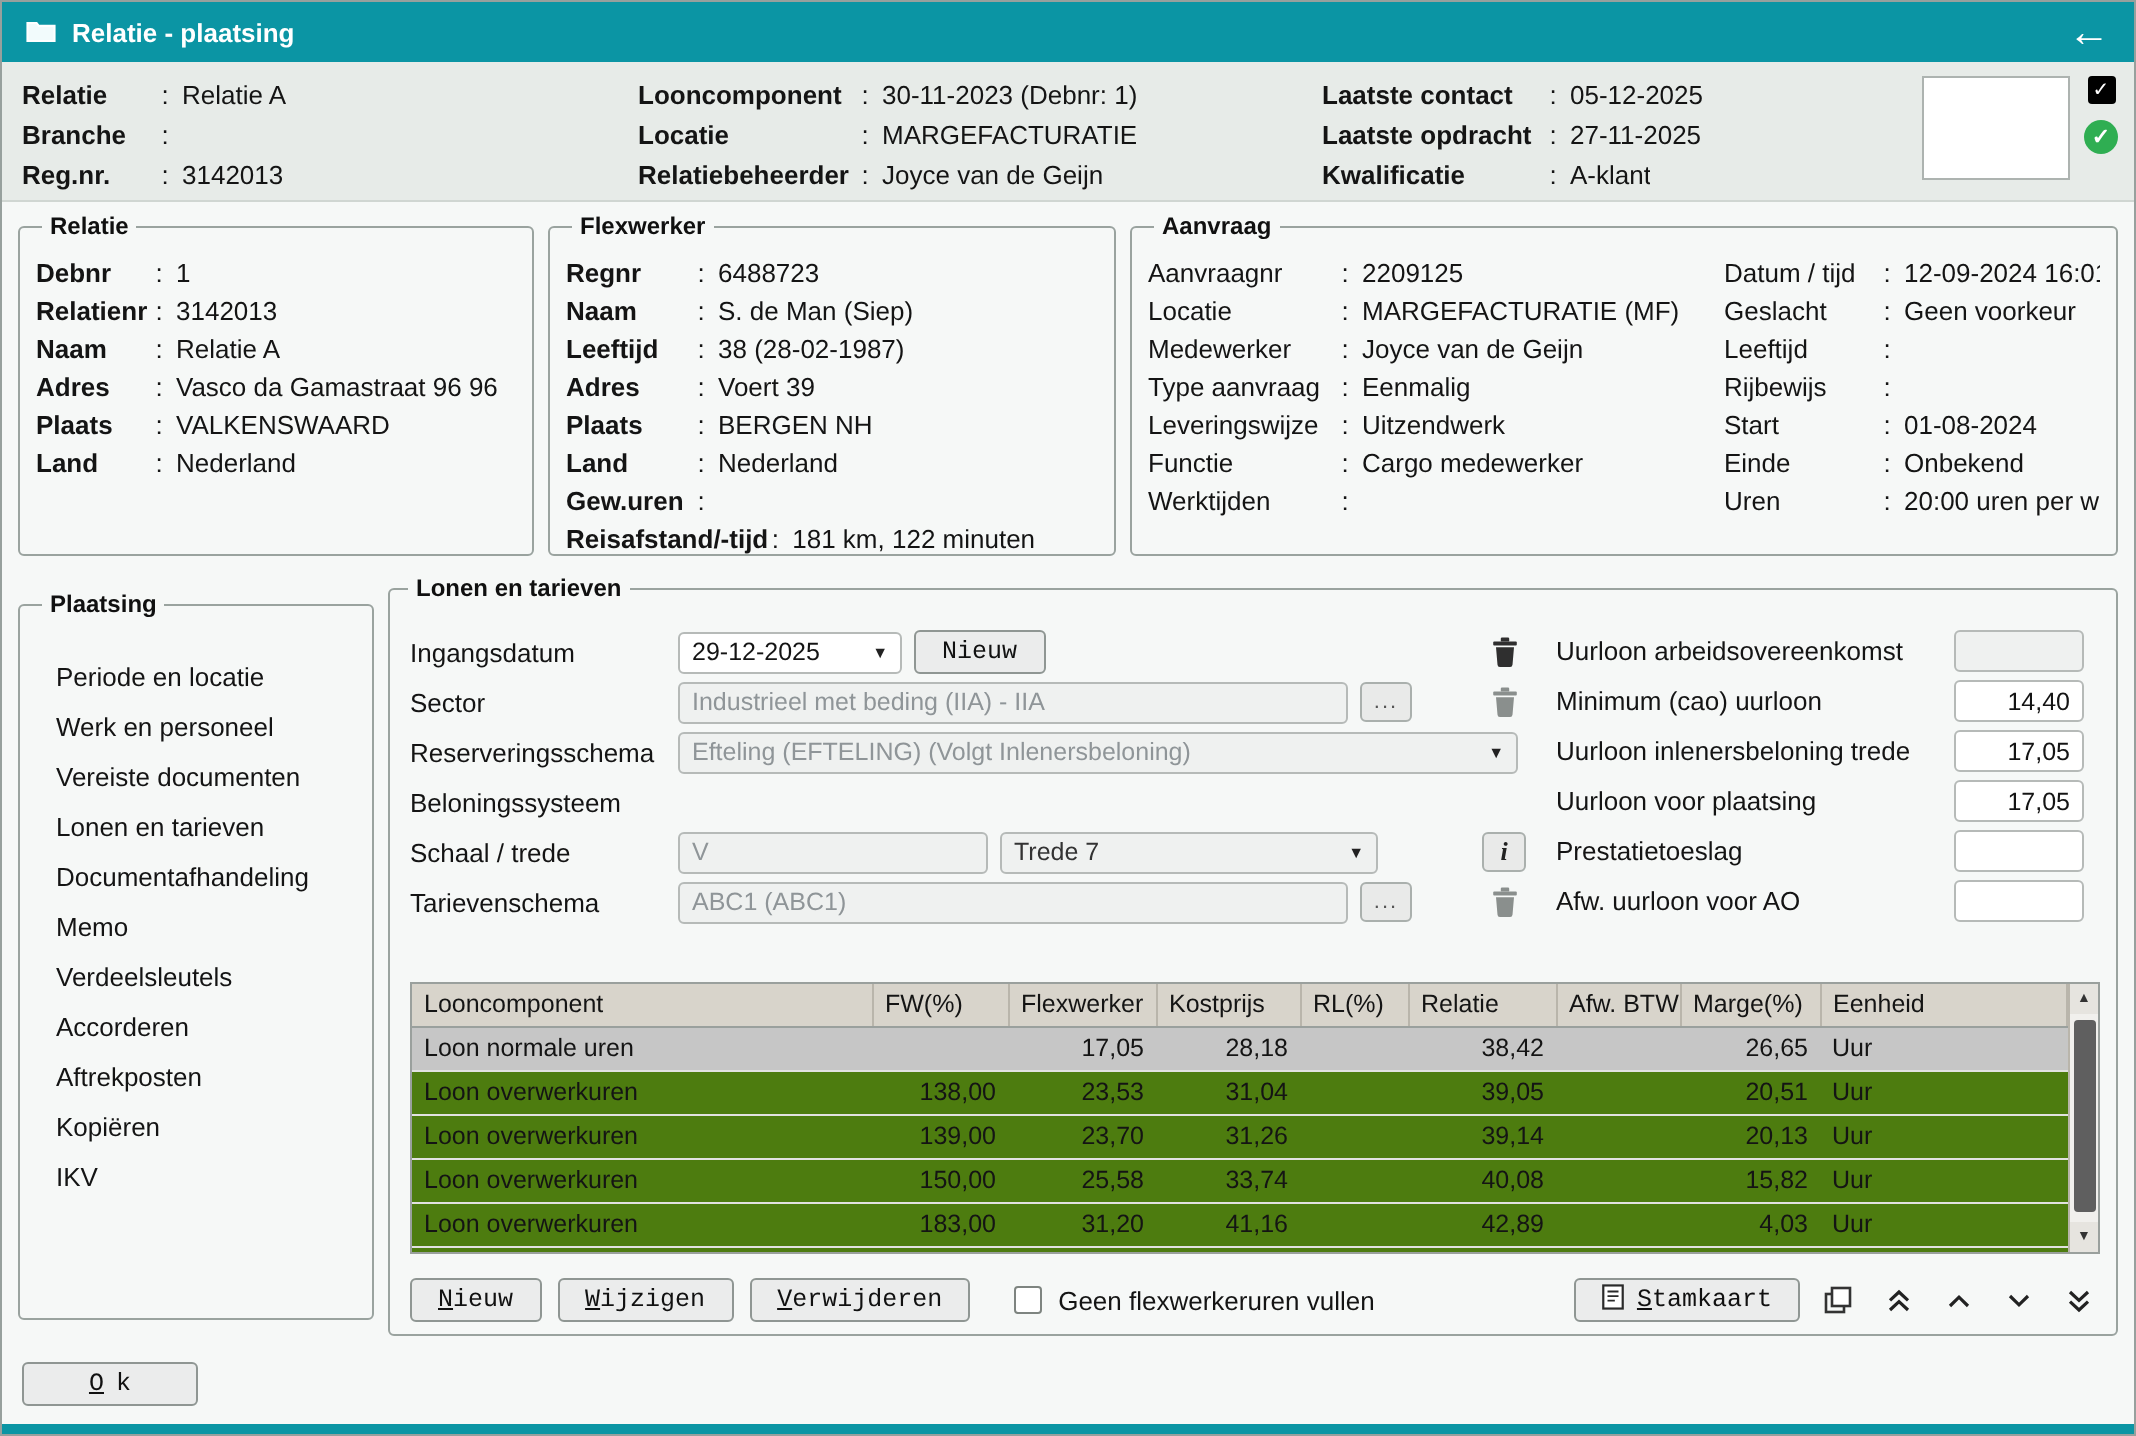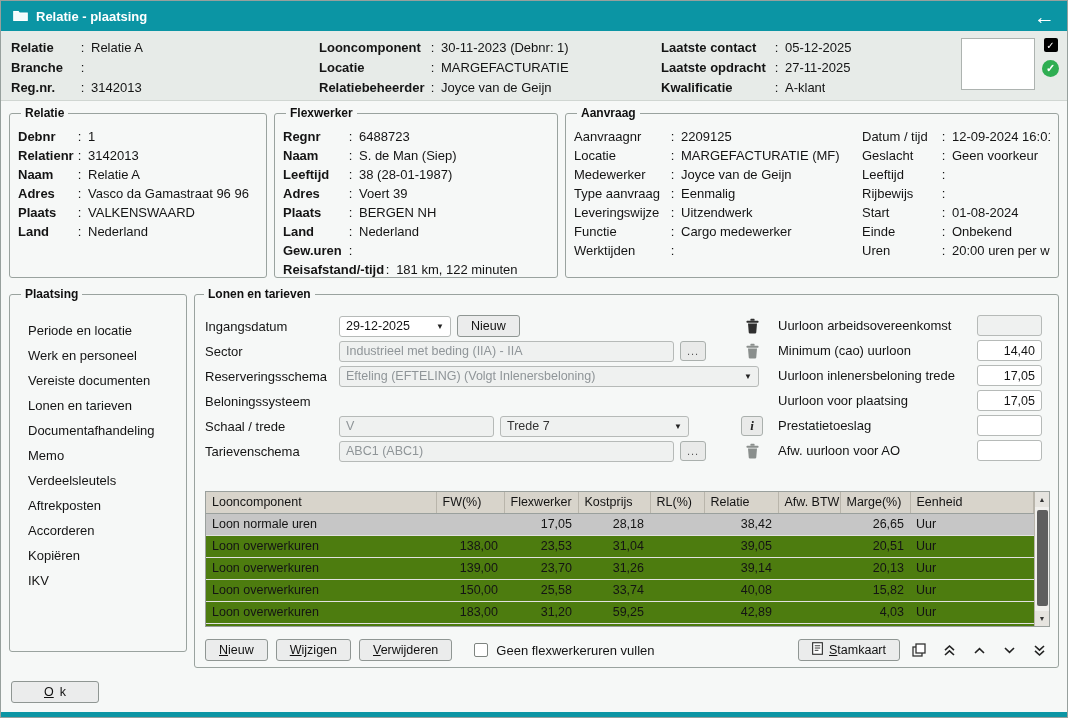--- a/index.html
+++ b/index.html
@@ -30,34 +30,34 @@
 .fs-flex{width:284px;height:172px}
 .fs-aanvraag{flex:1;height:172px}
 .fs-relatie .kl{min-width:58px}
 .fs-flex .kl{min-width:64px}
 .kvlist{padding-top:4px}
 .av-wrap{display:flex;padding-top:4px}
 .av-left{flex:1}
 .av-right{width:188px;flex:0 0 auto}
 .av-left .kl{min-width:95px}
 .av-right .kl{min-width:78px}
-.main{display:flex;gap:7px;margin:9px 8px 0;align-items:flex-start}
+.main{display:flex;gap:7px;margin:9px 8px 0;align-items:center}
 .fs-plaatsing{width:178px;height:365px}
 .navlist{padding:14px 0 0 10px}
 .navitem{line-height:25px;cursor:pointer;white-space:nowrap}
 .fs-lonen{flex:1;height:381px;padding:3px 6px 6px;display:flex;flex-direction:column}
 .form-area{display:flex;margin-top:11px;padding:0 2px 0 4px}
 .form-left{width:558px;display:flex;flex-direction:column}
 .frow{display:flex;align-items:center;height:22px;margin-bottom:3px;gap:6px}
 .flabel{flex:0 0 128px}
 .tbox{height:21px;border:1px solid #b6bab8;border-radius:3px;background:#fff;display:flex;align-items:center;padding:0 6px;font-size:12.5px;white-space:nowrap;overflow:hidden}
 .tbox.dis{background:#eff1f0;color:#8f9598}
 .sel .arr{margin-left:auto;font-size:8px;color:#222;padding-left:6px}
 .w112{width:112px}.w335{width:335px}.w420{width:420px}.w155{width:155px}.w215{width:189px}
-.btn{height:22px;background:#ebecec;border:1px solid #8f9693;border-radius:3px;font-family:Liberation Sans, sans-serif;font-size:12.5px;padding:0 13px;display:inline-flex;align-items:center;gap:6px;cursor:pointer;color:#111;white-space:nowrap}
+.btn{height:22px;background:#ebecec;border:1px solid #8f9693;border-radius:3px;font-family:Liberation Mono, monospace;font-size:12.5px;padding:0 13px;display:inline-flex;align-items:center;gap:6px;cursor:pointer;color:#111;white-space:nowrap}
 .sqbtn{width:26px;height:20px;background:#e9eae9;border:1px solid #aab0ad;border-radius:3px;display:inline-flex;align-items:center;justify-content:center;font-size:11px;color:#555;cursor:pointer;letter-spacing:1px}
 .sqbtn.info{font-family:"Liberation Serif",serif;font-style:italic;font-weight:bold;font-size:13px;color:#222;width:22px;letter-spacing:0}
 .iconbtn{width:22px;height:22px;display:inline-flex;align-items:center;justify-content:center;cursor:pointer}
 .trash{color:#2f2f2f}
 .trash.dim{color:#8a8f8d}
 .mla{margin-left:auto}
 .form-right{margin-left:auto;width:272px;display:flex;flex-direction:column;padding-right:8px}
 .frow2{display:flex;align-items:center;height:21px;margin-bottom:4px}
 .frow2 .tbox{margin-left:auto;width:65px;justify-content:flex-end}
 .table-wrap{position:relative;margin:26px 2px 0 4px;border:1px solid #9aa09d;height:140px;background:#4d7c0f;overflow:hidden}
@@ -195,21 +195,21 @@
             <span class="kval">6488723</span>
           </div>
           <div class="kv">
             <span class="kl b">Naam</span>
             <span class="kc">:</span>
             <span class="kval">S. de Man (Siep)</span>
           </div>
           <div class="kv">
             <span class="kl b">Leeftijd</span>
             <span class="kc">:</span>
-            <span class="kval">38 (28-01-1987)</span>
+            <span class="kval">38 (28-02-1987)</span>
           </div>
           <div class="kv">
             <span class="kl b">Adres</span>
             <span class="kc">:</span>
             <span class="kval">Voert 39</span>
           </div>
           <div class="kv">
             <span class="kl b">Plaats</span>
             <span class="kc">:</span>
             <span class="kval">BERGEN NH</span>
@@ -316,22 +316,22 @@
     <fieldset class="fs-plaatsing">
       <legend>Plaatsing</legend>
       <div class="navlist">
           <div class="navitem">Periode en locatie</div>
           <div class="navitem">Werk en personeel</div>
           <div class="navitem">Vereiste documenten</div>
           <div class="navitem">Lonen en tarieven</div>
           <div class="navitem">Documentafhandeling</div>
           <div class="navitem">Memo</div>
           <div class="navitem">Verdeelsleutels</div>
+          <div class="navitem">Accorderen</div>
           <div class="navitem">Aftrekposten</div>
-          <div class="navitem">Accorderen</div>
           <div class="navitem">Kopiëren</div>
           <div class="navitem">IKV</div>
         </div>
     </fieldset>
 
     <fieldset class="fs-lonen">
       <legend>Lonen en tarieven</legend>
 
       <div class="form-area">
         <div class="form-left">
@@ -495,21 +495,21 @@
                 <td class="num"></td>
                 <td class="num">40,08</td>
                 <td class="num"></td>
                 <td class="num">15,82</td>
                 <td>Uur</td>
               </tr>
               <tr>
                 <td>Loon overwerkuren</td>
                 <td class="num">183,00</td>
                 <td class="num">31,20</td>
-                <td class="num">59,25</td>
+                <td class="num">41,16</td>
                 <td class="num"></td>
                 <td class="num">42,89</td>
                 <td class="num"></td>
                 <td class="num">4,03</td>
                 <td>Uur</td>
               </tr>
             </tbody>
         </table>
         <div class="vscroll">
           <span class="sb-btn">▲</span>

